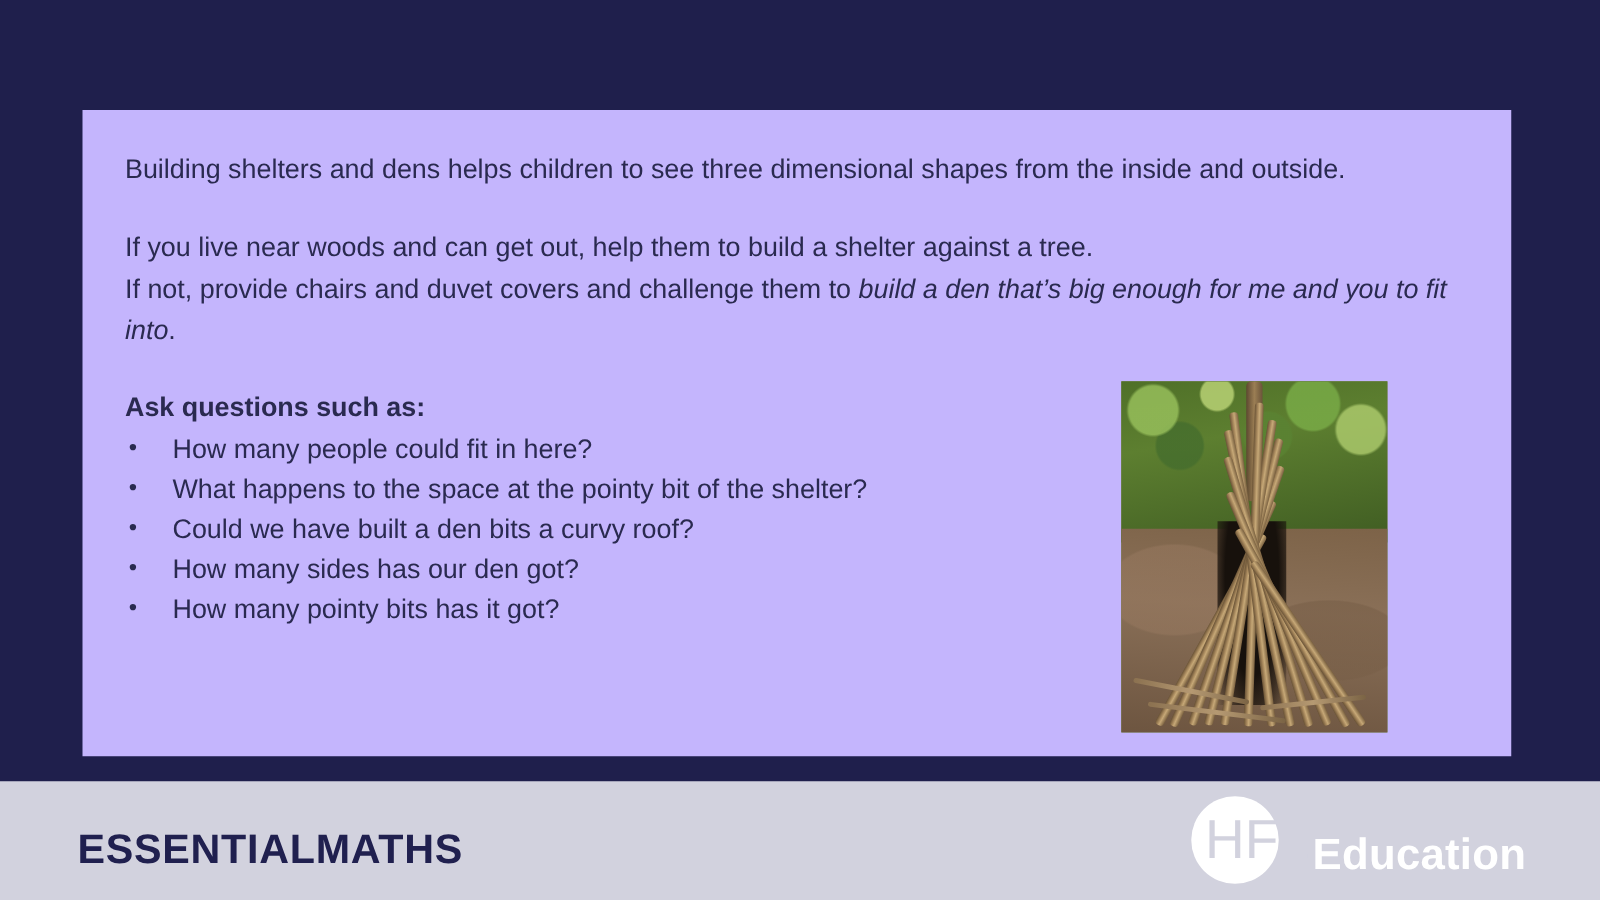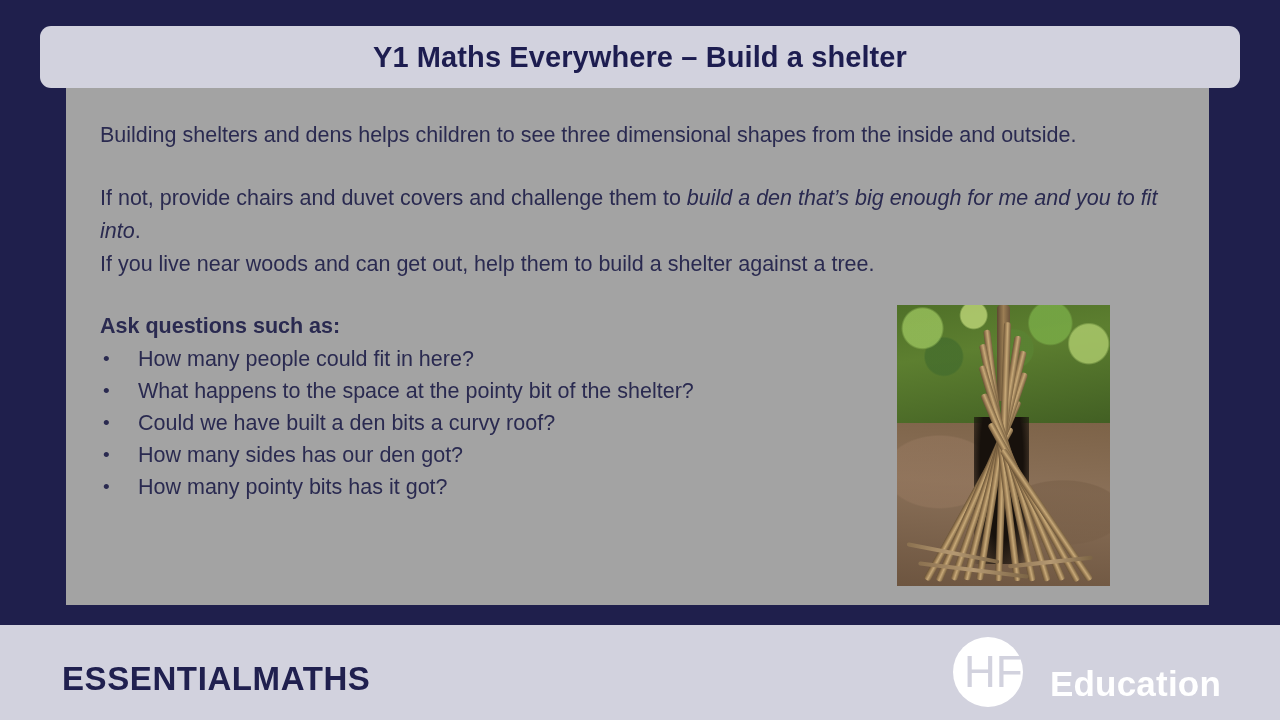--- a/index.html
+++ b/index.html
@@ -33,21 +33,21 @@
     color:#1d1d50;
     letter-spacing:0.1px;
     white-space:nowrap;
   }
 
   
   .content-panel {
     position:absolute;
     left:66px; top:88px;
     width:1143px; height:517px;
-    background:#a3a3a3;
+    background:#c4b5fd;
   }
 
   .body-area {
     position:absolute;
     left:34px; top:31px;
     width:1075px;
   }
 
   .para {
     font-size:21.5px;
@@ -208,35 +208,32 @@
     color:#ffffff;
     line-height:35px;
     letter-spacing:0.2px;
   }
 </style>
 </head>
 <body>
 
 <div class="slide">
 
-  <div class="title-banner">
-    <div class="title-text">Y1 Maths Everywhere – Build a shelter</div>
-  </div>
 
   <div class="content-panel">
 
     <div class="body-area">
 
       <div class="para">Building shelters and dens helps children to see three dimensional shapes from the inside and outside.</div>
 
       <div class="spacer-1"></div>
 
+      <div class="para">If you live near woods and can get out, help them to build a shelter against a tree.</div>
+
       <div class="para"><span>If not, provide chairs and duvet covers and challenge them to </span><em>build a den that’s big enough for me and you to fit into</em><span>.</span></div>
-
-      <div class="para">If you live near woods and can get out, help them to build a shelter against a tree.</div>
 
       <div class="spacer-2"></div>
 
       <div class="lead-in">Ask questions such as:</div>
 
       <div class="bullets">
         <div class="bullet-row">
           <span class="bullet-dot">•</span>
           <span class="bullet-label">How many people could fit in here?</span>
         </div>

